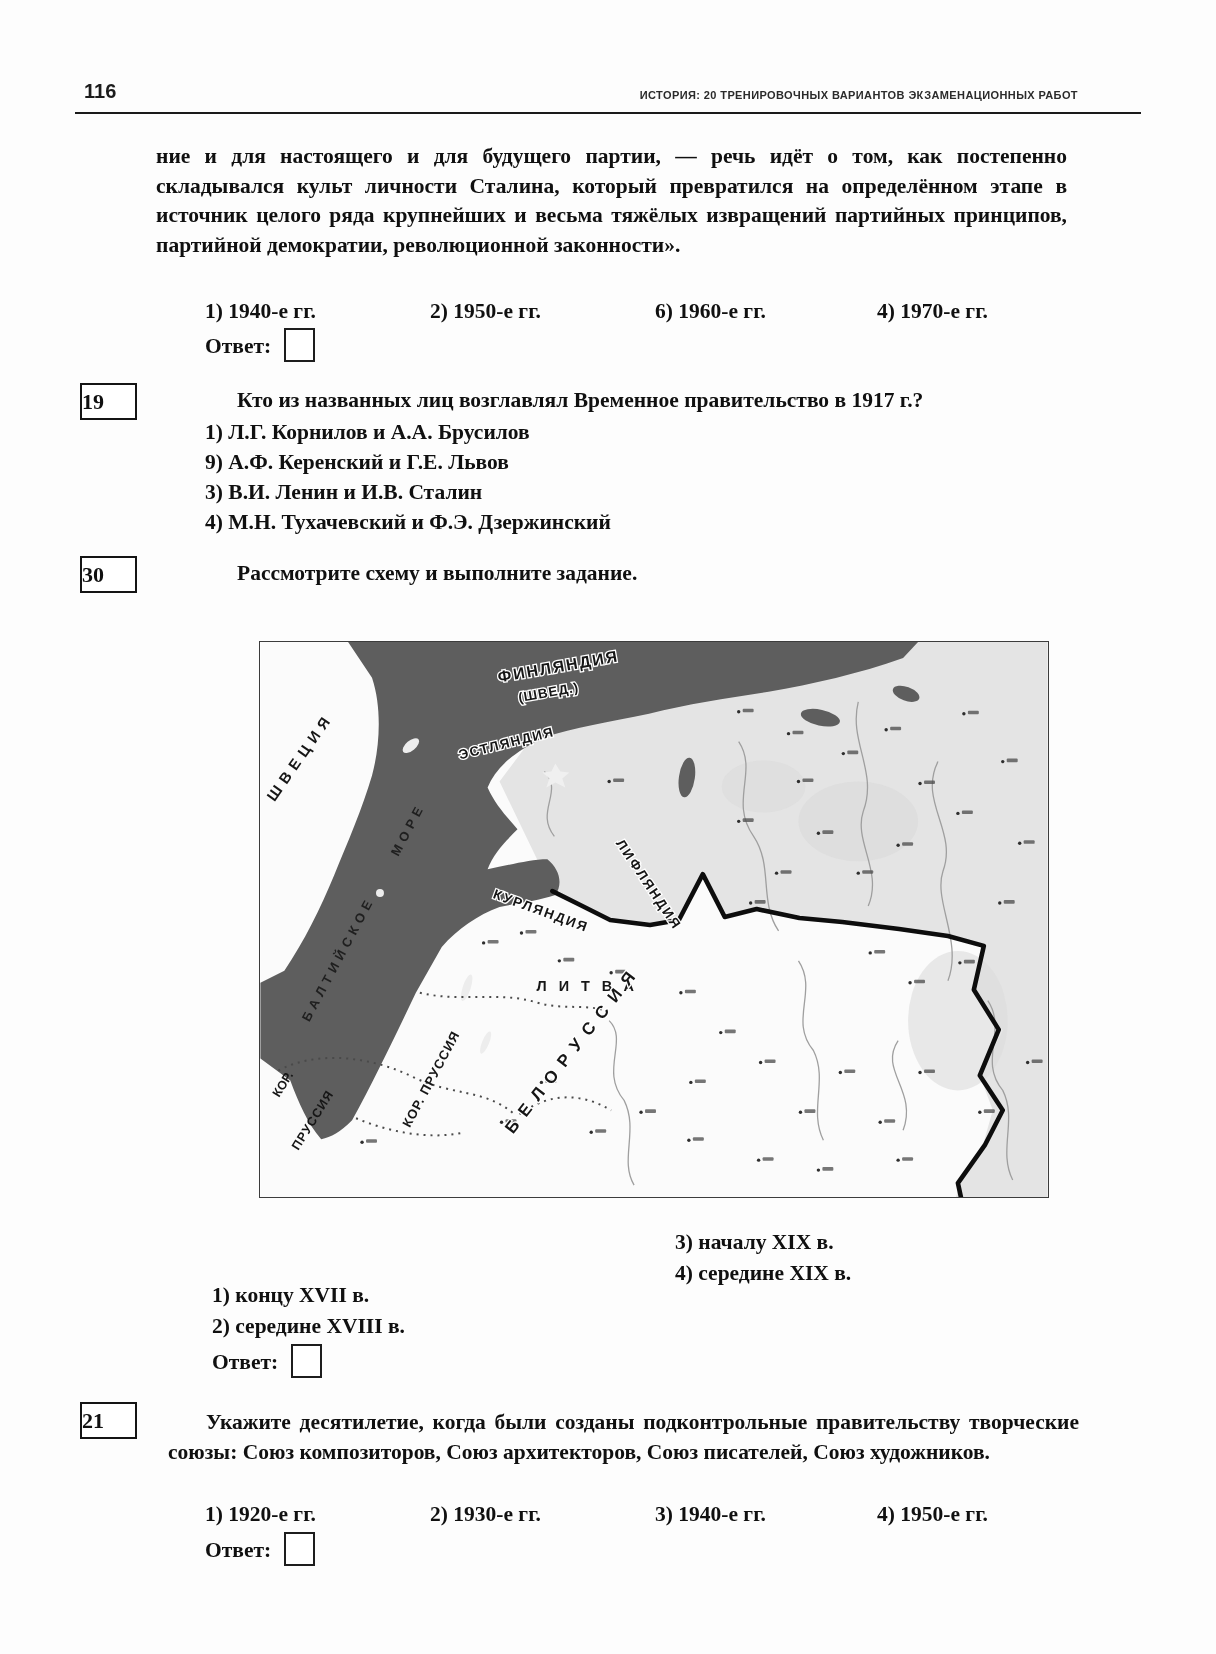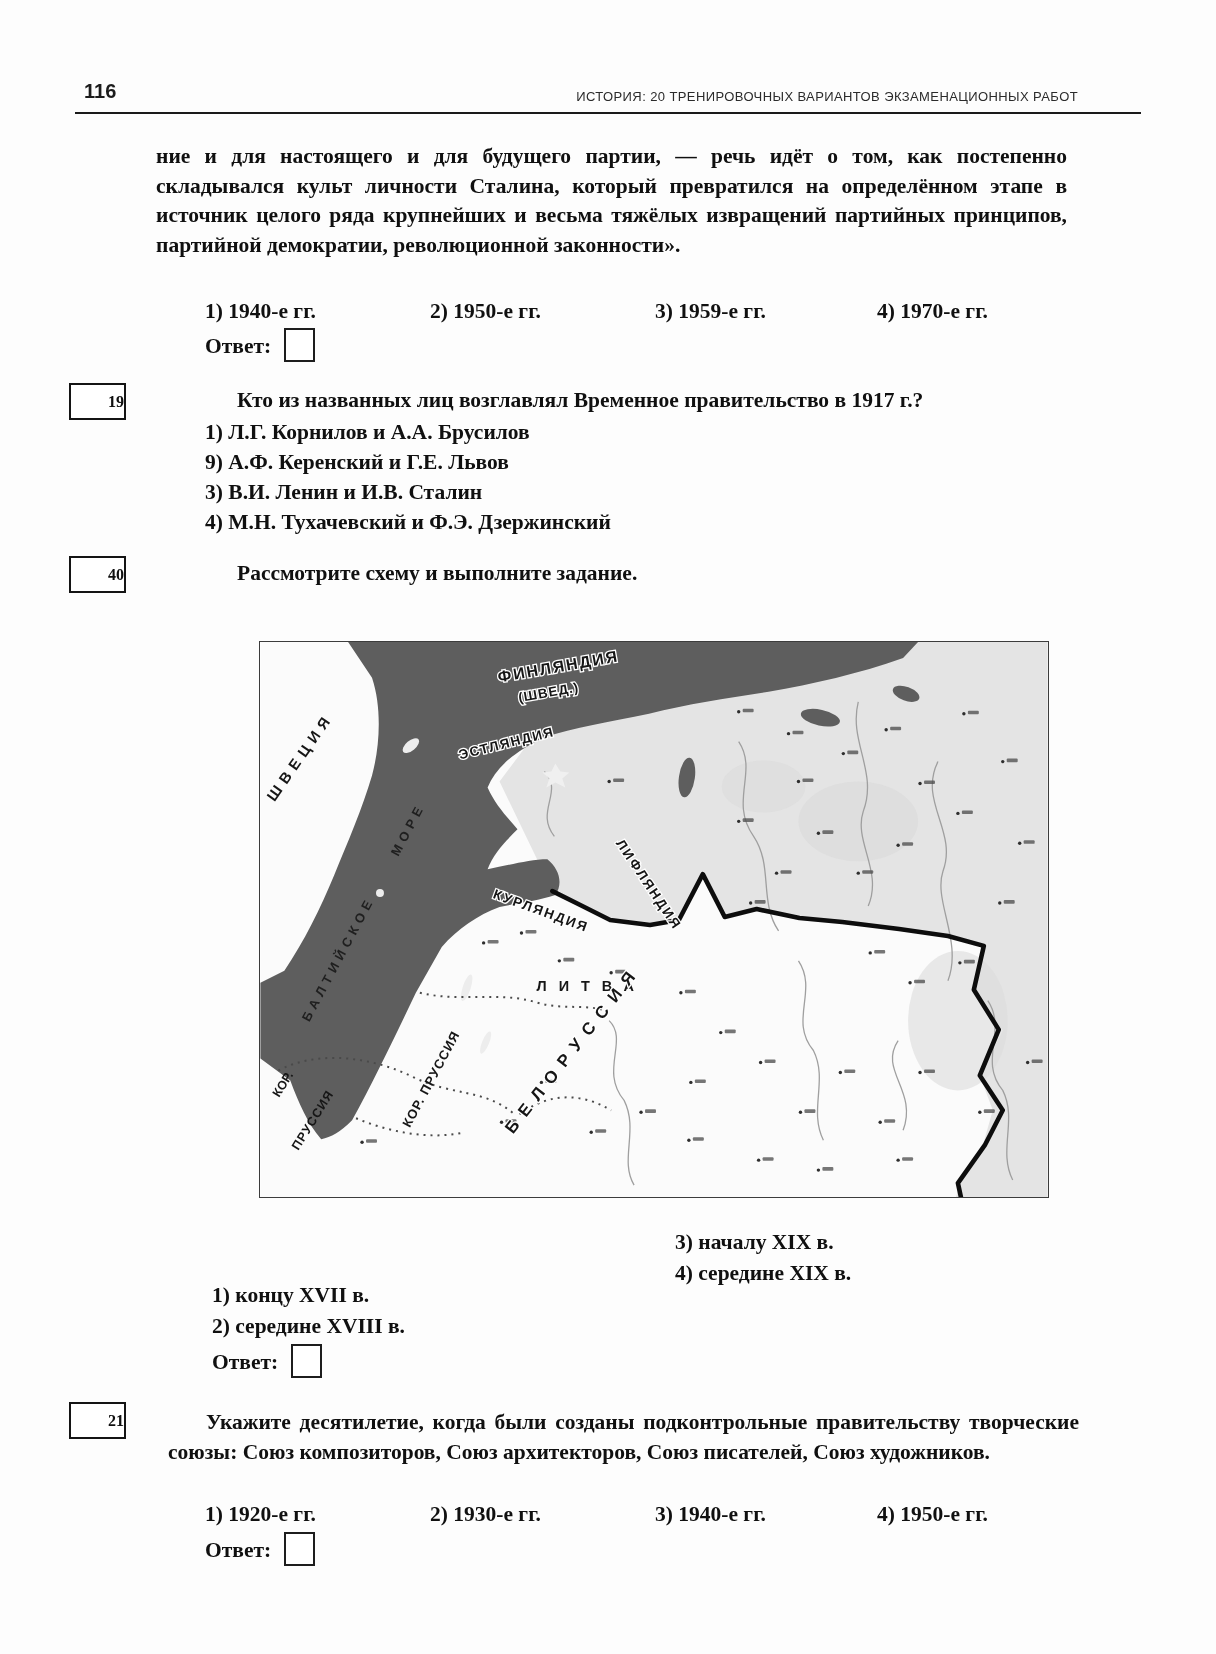--- a/index.html
+++ b/index.html
@@ -3,39 +3,39 @@
 <meta charset="utf-8">
 <style>
   html,body{margin:0;padding:0;background:#e9e9e9;}
   .page{position:relative;width:1216px;height:1654px;background:#fdfdfd;
         font-family:"Liberation Serif",serif;color:#101010;overflow:hidden;}
 
   
   .hdr-num{position:absolute;left:84px;top:80px;font-family:"Liberation Sans",sans-serif;
            font-weight:700;font-size:20px;color:#1c1c1c;}
   .hdr-title{position:absolute;top:89px;right:138px;font-family:"Liberation Sans",sans-serif;
-             font-weight:400;font-size:13px;letter-spacing:.4px;color:#2b2b2b;white-space:nowrap;}
+             font-weight:700;font-size:11px;letter-spacing:.4px;color:#2b2b2b;white-space:nowrap;}
   .hdr-rule{position:absolute;left:75px;top:112px;width:1066px;height:2px;background:#1a1a1a;}
 
   
   .bodytext{font-weight:700;font-size:21.5px;line-height:29.6px;}
   .para{position:absolute;text-align:justify;}
   .p1{left:156px;top:142px;width:911px;}
   .p21{left:168px;top:1408px;width:911px;text-indent:38px;}
 
   .optrow{position:absolute;left:205px;width:900px;height:30px;}
   .optrow .o{position:absolute;top:0;white-space:nowrap;}
   .o0{left:0}.o1{left:225px}.o2{left:450px}.o3{left:672px}
 
   .ans{position:absolute;height:40px;white-space:nowrap;}
   .ansbox{display:inline-block;width:27px;height:30px;border:2px solid #1d1d1d;
           margin-left:13px;vertical-align:-9px;background:#ffffff;}
 
-  .qnum{position:absolute;left:69px;width:53px;height:33px;border:2.4px solid #141414;
-        text-align:right;font-weight:700;font-size:16px;line-height:33px;background:#fff;}
+  .qnum{position:absolute;left:80px;width:53px;height:33px;border:2.4px solid #141414;
+        text-align:left;font-weight:700;font-size:22px;line-height:33px;background:#fff;}
   .qline{position:absolute;white-space:nowrap;margin-left:32px;}
   .stack{position:absolute;}
   .stack > div{height:30px;white-space:nowrap;}
   .stack31 > div{height:31px;}
 
   
   .map{position:absolute;left:259px;top:641px;width:790px;height:557px;
        border:1.4px solid #3c3c3c;box-sizing:border-box;background:#fff;}
   .map svg{display:block;width:100%;height:100%;}
   .mlbl{font-family:"Liberation Sans",sans-serif;font-weight:700;fill:#161616;}
@@ -49,38 +49,38 @@
 
   <div class="hdr-num">116</div>
   <div class="hdr-title">ИСТОРИЯ: 20 ТРЕНИРОВОЧНЫХ ВАРИАНТОВ ЭКЗАМЕНАЦИОННЫХ РАБОТ</div>
   <div class="hdr-rule"></div>
 
   <div class="para p1 bodytext">ние и для настоящего и для будущего партии, — речь идёт о том, как постепенно складывался культ личности Сталина, который превратился на определённом этапе в источник целого ряда крупнейших и весьма тяжёлых извращений партийных принципов, партийной демократии, революционной законности».</div>
 
   <div class="optrow bodytext" style="top:297px">
     <span class="o o0">1) 1940-е гг.</span>
     <span class="o o1">2) 1950-е гг.</span>
-    <span class="o o2">3) 1959-е гг.</span>
+    <span class="o o2">6) 1960-е гг.</span>
     <span class="o o3">4) 1970-е гг.</span>
   </div>
 
   <div class="ans bodytext" style="left:205px;top:328px">
     <span>Ответ:</span><span class="ansbox"></span>
   </div>
 
   <div class="qnum" style="top:383px">19</div>
   <div class="qline bodytext" style="left:205px;top:386px">Кто из названных лиц возглавлял Временное правительство в 1917 г.?</div>
   <div class="stack bodytext" style="left:205px;top:418px">
     <div>1) Л.Г. Корнилов и А.А. Брусилов</div>
     <div>9) А.Ф. Керенский и Г.Е. Львов</div>
     <div>3) В.И. Ленин и И.В. Сталин</div>
     <div>4) М.Н. Тухачевский и Ф.Э. Дзержинский</div>
   </div>
 
-  <div class="qnum" style="top:556px">40</div>
+  <div class="qnum" style="top:556px">30</div>
   <div class="qline bodytext" style="left:205px;top:559px">Рассмотрите схему и выполните задание.</div>
 
   <div class="map">
     <svg viewBox="0 0 790 557">
       <rect x="0" y="0" width="790" height="557" fill="#fbfbfb"></rect>
 
       <path fill="#e4e4e4" d="M640,0 L790,0 L790,557 L698,557 L706,535 L725,505 L735,470 L722,435 L745,390 L716,349 L726,304
            L690,295 L641,288 L584,281 L541,277 L498,268 L466,276 L444,232 L420,278 L391,284 L351,279
            L321,264 L293,250 L240,140 L300,60 Z"></path>
       <ellipse cx="600" cy="180" rx="60" ry="40" fill="#dadada" opacity=".65"></ellipse>

